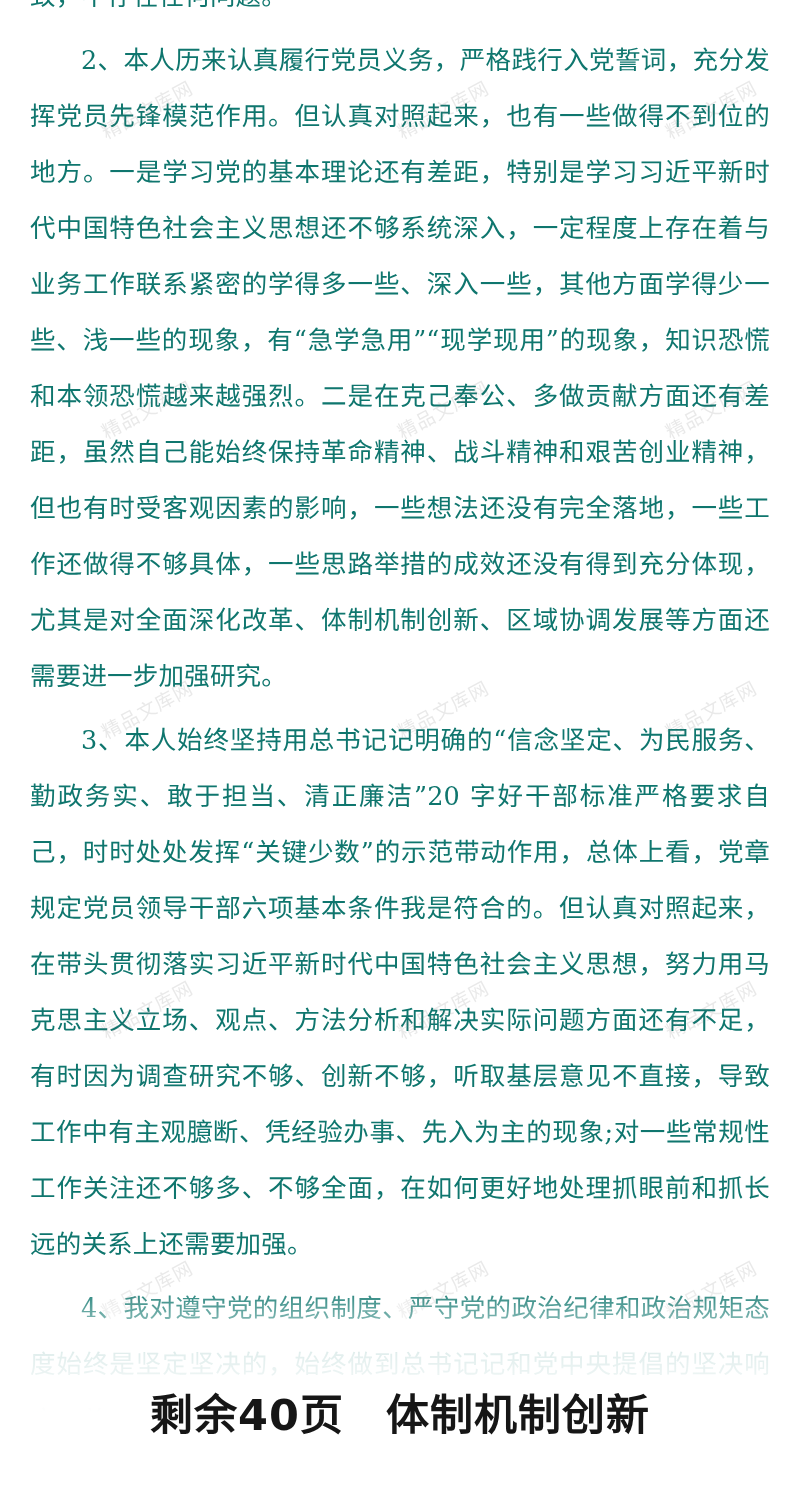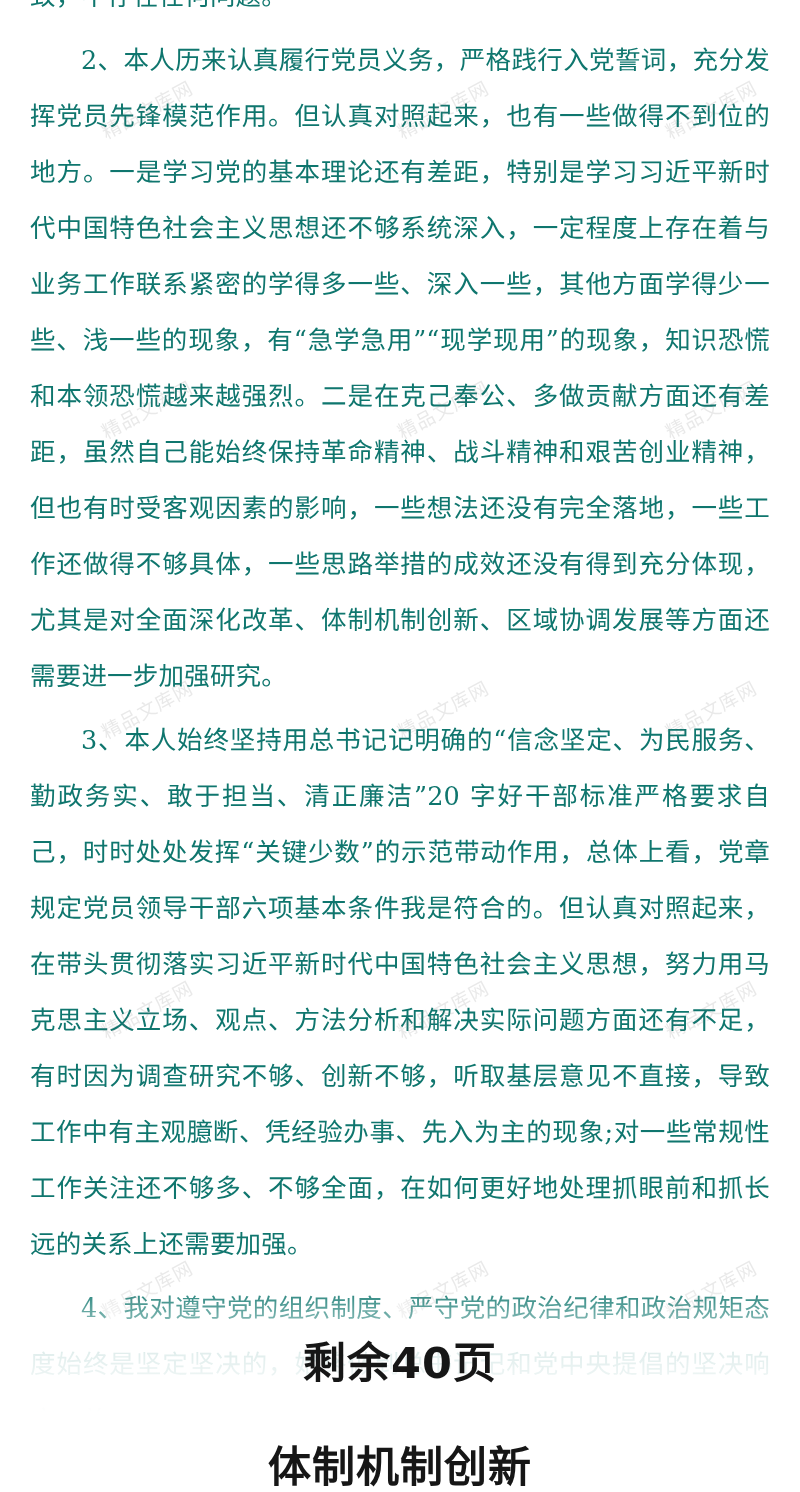--- a/index.html
+++ b/index.html
@@ -83,21 +83,20 @@
     position: absolute;
     left: 0;
     right: 0;
     bottom: 46px;
     height: 70px;
     z-index: 6;
     display: flex;
     align-items: center;
     justify-content: center;
     gap: 42px;
-    flex-direction: column;
   }
   .banner-text {
     font-family: "DejaVu Sans", "Liberation Sans", sans-serif;
     font-weight: bold;
     font-size: 43px;
     color: #161616;
     letter-spacing: 1px;
   }
 </style>
 </head>

